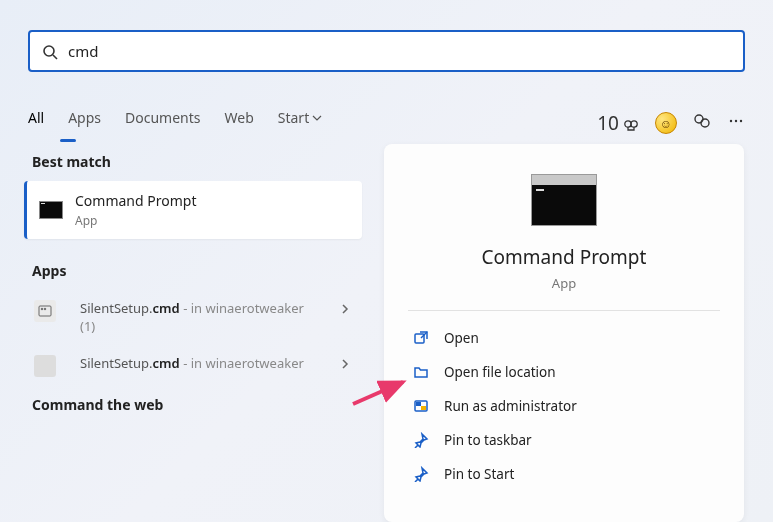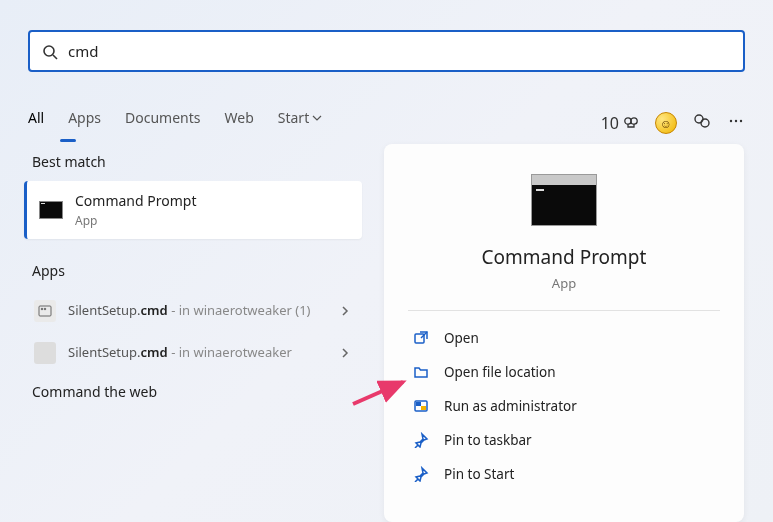--- a/index.html
+++ b/index.html
@@ -67,42 +67,42 @@
     margin-left:3px;
   }
   .right-icons {
     margin-left: auto;
     display: flex;
     align-items: center;
     gap: 16px;
   }
   .points {
     display:flex; align-items:center; gap:4px;
-    font-size: 16px; color:#333;
+    font-size: 19px; color:#333;
   }
   .trophy { width:16px; height:16px; }
   .face {
     width:22px; height:22px; border-radius:50%;
     background: radial-gradient(circle at 30% 30%, #ffe680, #f0b500);
     border: 1px solid #c78500;
     display:flex; align-items:center; justify-content:center;
     font-size:12px; color:#5a3700;
   }
   .gear, .dots { color:#333; }
 
   
   .left-col {
     position: absolute;
     left: 22px;
     top: 144px;
     width: 340px;
   }
   .sect-title {
     font-size: 14px;
-    font-weight: 400;
+    font-weight: 700;
     color: #222;
     padding: 8px 10px 10px 10px;
   }
   .best-card {
     background: #fff;
     border-radius: 4px;
     padding: 10px 12px;
     display: flex;
     align-items: center;
     gap: 12px;
@@ -120,23 +120,23 @@
   }
   .cmd-thumb-s::before {
     content: "";
     position: absolute; left:1px; top:1px; width:4px; height:1px; background:#ddd;
   }
   .best-card .name { font-size: 14px; color: #222; }
   .best-card .sub { font-size: 12px; color: #777; margin-top: 2px; }
 
   .list-item {
     display: flex;
-    align-items: center;
+    align-items: flex-start;
     padding: 10px 12px;
-    gap: 12px;
+    gap: 24px;
     cursor: pointer;
     border-radius: 4px;
   }
   .list-icon {
     width: 22px; height: 22px;
     background: #eaeaea;
     border-radius: 3px;
     display:flex; align-items:center; justify-content:center;
     font-size:11px; color:#666;
   }

